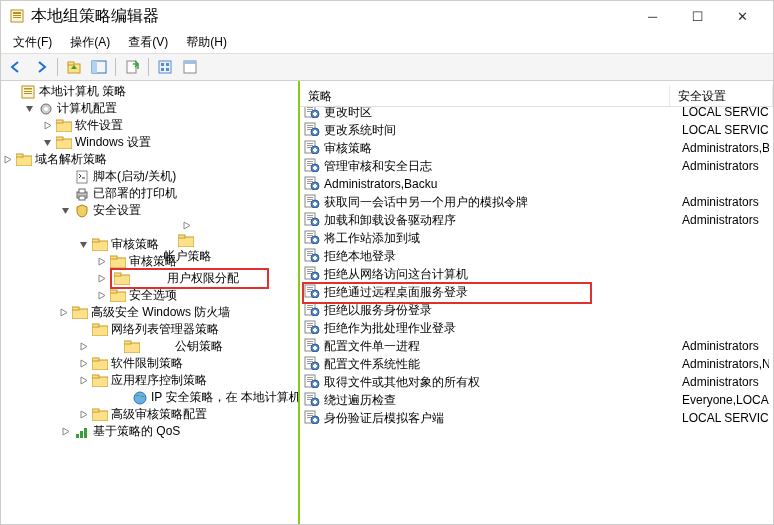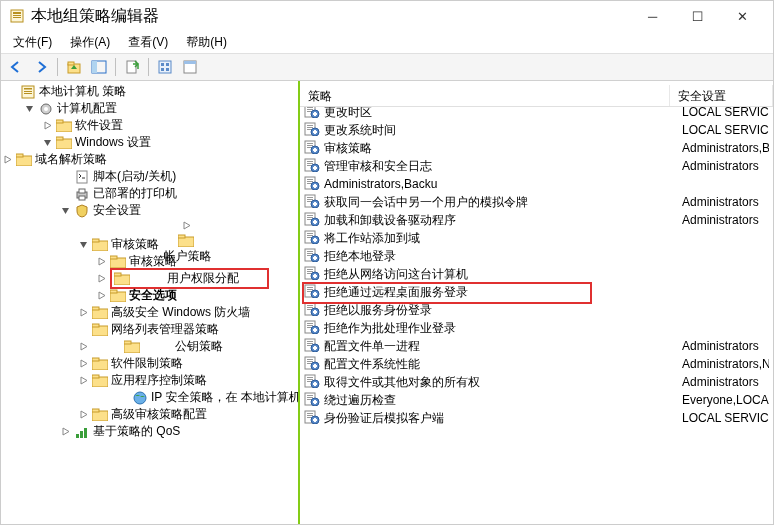--- a/index.html
+++ b/index.html
@@ -277,35 +277,35 @@
           <span class="highlight-box" style="display: inline-flex; align-items: center; padding-right: 28px;">
             <span class="tree-icon">
               <svg width="16" height="13">
                 <rect x="0" y="3" width="16" height="10" fill="#fce08a" stroke="#c89b2a"></rect>
                 <rect x="0" y="1" width="7" height="3" fill="#fce08a" stroke="#c89b2a"></rect>
               </svg>
             </span>
             <span class="tree-label">用户权限分配</span>
           </span>
         </div>
-        <div class="tree-node" style="padding-left: 94px; font-weight: bold;">
+        <div class="tree-node" style="padding-left: 94px;">
           <span class="tree-toggle">
             <svg width="9" height="9">
               <path d="M2 1 L8 4.5 L2 8 Z" fill="none" stroke="#888"></path>
             </svg>
           </span>
           <span class="tree-icon">
             <svg width="16" height="13">
               <rect x="0" y="3" width="16" height="10" fill="#fce08a" stroke="#c89b2a"></rect>
               <rect x="0" y="1" width="7" height="3" fill="#fce08a" stroke="#c89b2a"></rect>
             </svg>
           </span>
           <span class="tree-label">安全选项</span>
         </div>
-        <div class="tree-node" style="padding-left: 76px;">
+        <div class="tree-node" style="padding-left: 56px;">
           <span class="tree-toggle">
             <svg width="9" height="9">
               <path d="M2 1 L8 4.5 L2 8 Z" fill="none" stroke="#888"></path>
             </svg>
           </span>
           <span class="tree-icon">
             <svg width="16" height="13">
               <rect x="0" y="3" width="16" height="10" fill="#fce08a" stroke="#c89b2a"></rect>
               <rect x="0" y="1" width="7" height="3" fill="#fce08a" stroke="#c89b2a"></rect>
             </svg>

